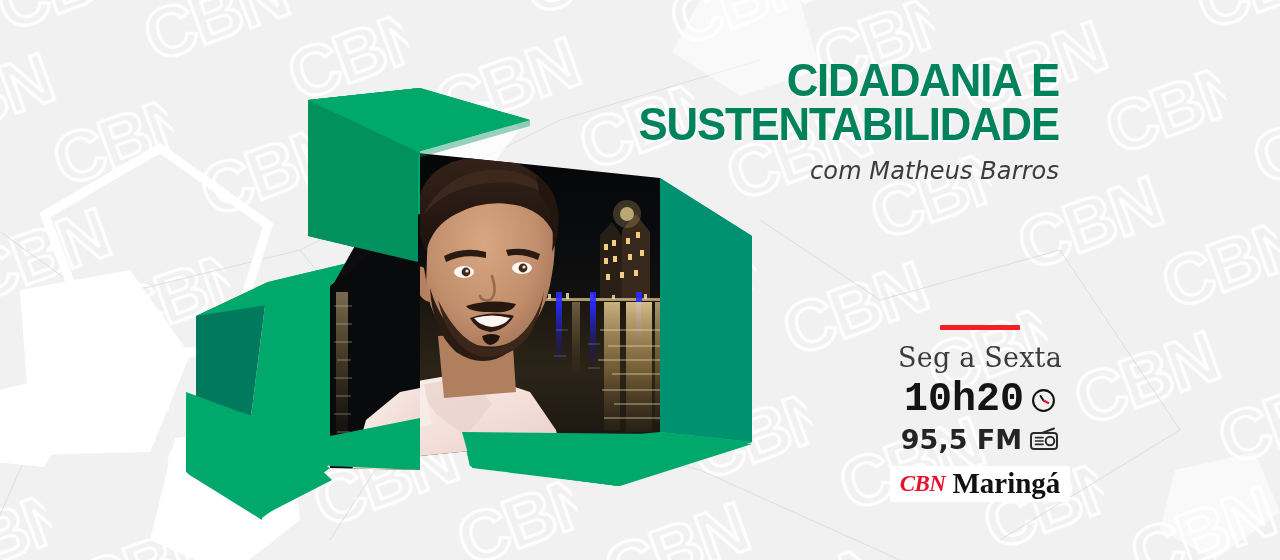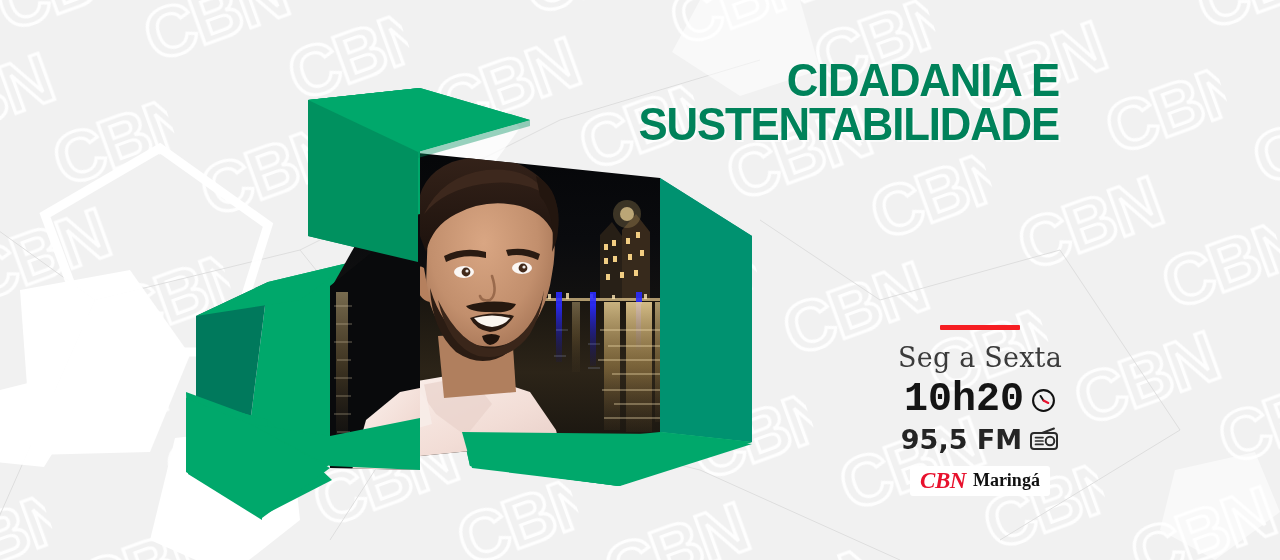--- a/index.html
+++ b/index.html
@@ -56,21 +56,21 @@
     background:#ffffff;border-radius:3px;
     padding:3px 10px 4px 10px;
   }
   .cbn{
     font-family:"Liberation Serif", serif;
     font-weight:700;font-style:italic;font-size:23px;color:#e8112d;
     letter-spacing:-.5px;line-height:1;
   }
   .city{
     font-family:"Liberation Serif", serif;
-    font-weight:700;font-size:18px;color:#111111;line-height:1;
+    font-weight:700;font-size:29px;color:#111111;line-height:1;
   }
 
   
   .headline{
     position:absolute;
     left:484px;top:58px;width:575px;
     text-align:right;
   }
   .headline .l1,.headline .l2{
     font-family:"Liberation Sans", sans-serif;
@@ -342,20 +342,21 @@
 
     <path d="M308 100 L420 88 L420 214 L308 236 Z" fill="#00A86B"></path>
     <path d="M308 100 L420 88 L530 120 L418 152 Z" fill="#00A86B"></path>
     <path d="M418 152 L530 120 L530 126 L418 158 Z" fill="#00915F" opacity=".4"></path>
     <path d="M308 236 L418 262 L418 152 L308 100 Z" fill="#00915F"></path>
   </svg>
 
   <div class="headline">
     <div class="l1">CIDADANIA E</div>
     <div class="l2">SUSTENTABILIDADE</div>
+    <div class="byline">com Matheus Barros</div>
   </div>
 
   <div class="info">
 
     <div class="redbar"></div>
 
     <div class="days">Seg a Sexta</div>
 
     <div class="timerow">
       <span class="time">10h20</span>

